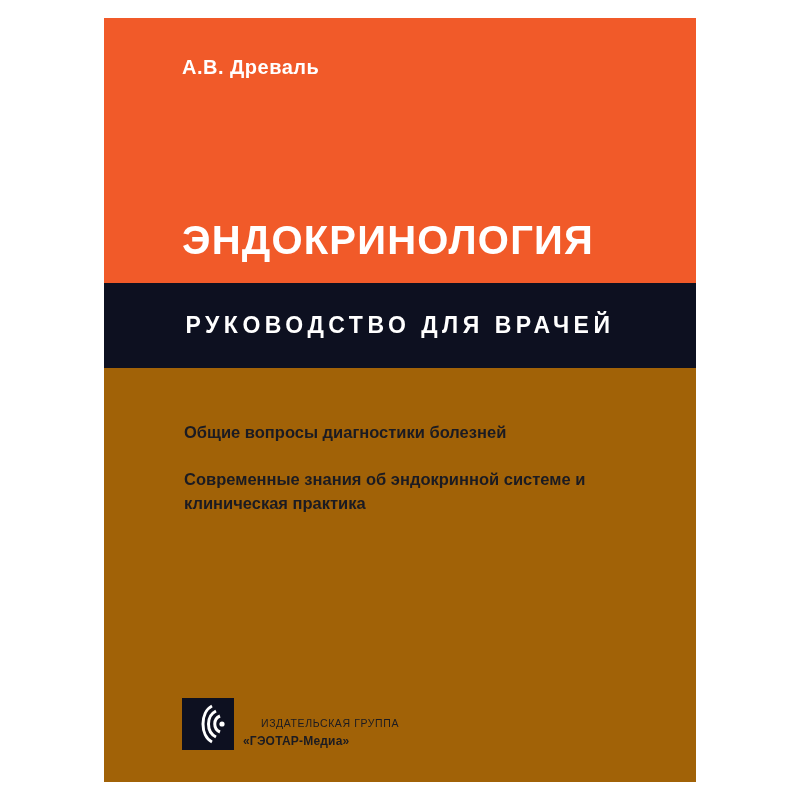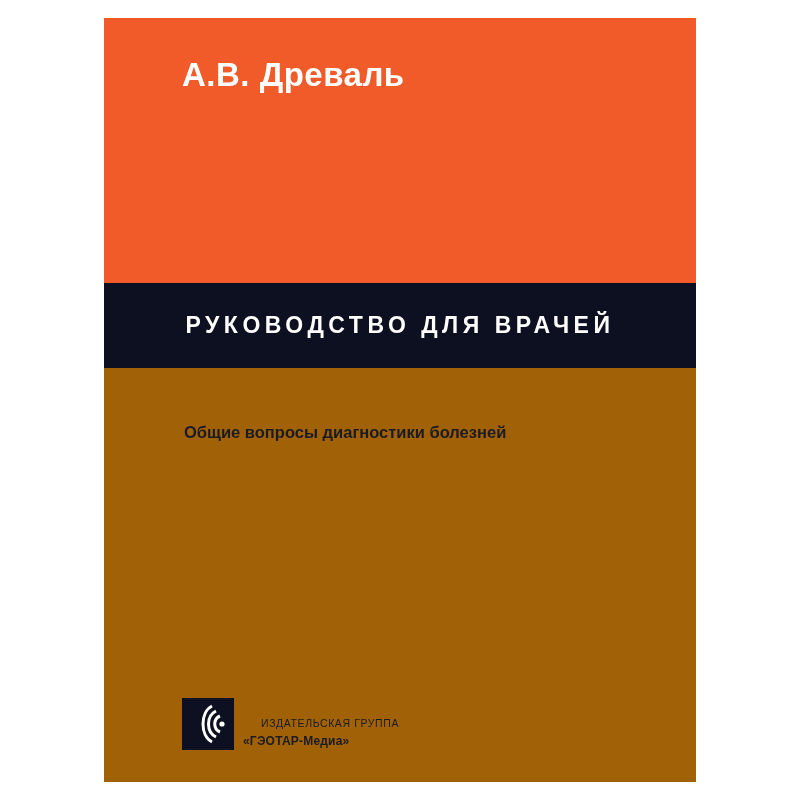--- a/index.html
+++ b/index.html
@@ -30,21 +30,21 @@
     width: 100%;
     height: 265px;
     background: #f15a29;
   }
 
   .author {
     position: absolute;
     left: 78px;
     top: 38px;
     color: #ffffff;
-    font-size: 33px;
+    font-size: 20px;
     font-weight: bold;
     letter-spacing: 0.5px;
     white-space: nowrap;
   }
 
   .main-title {
     position: absolute;
     left: 78px;
     top: 200px;
     color: #ffffff;
@@ -149,30 +149,32 @@
     white-space: nowrap;
   }
 </style>
 </head>
 <body>
 
 <div id="book-cover">
 
   <div class="cover-top">
     <div class="author">А.В. Древаль</div>
+    <div class="main-title">ЭНДОКРИНОЛОГИЯ</div>
   </div>
 
   <div class="cover-band">
     <div class="subtitle">РУКОВОДСТВО ДЛЯ ВРАЧЕЙ</div>
   </div>
 
   <div class="cover-body">
 
     <div class="topics">
       <div class="topic">Общие вопросы диагностики болезней</div>
+      <div class="topic">Современные знания об эндокринной системе и клиническая практика</div>
     </div>
 
     <div class="publisher">
       <div class="publisher-logo">
         <svg width="52" height="52" viewBox="0 0 52 52" aria-hidden="true">
           <rect x="0" y="0" width="52" height="52" fill="#0d1020"></rect>
           <path d="M30 8 C18 14, 18 38, 30 44" stroke="#ffffff" stroke-width="3" fill="none"></path>
           <path d="M34 13 C24 18, 24 34, 34 39" stroke="#ffffff" stroke-width="3" fill="none"></path>
           <path d="M38 18 C31 21, 31 31, 38 34" stroke="#ffffff" stroke-width="3" fill="none"></path>
           <circle cx="40" cy="26" r="2.6" fill="#ffffff"></circle>

